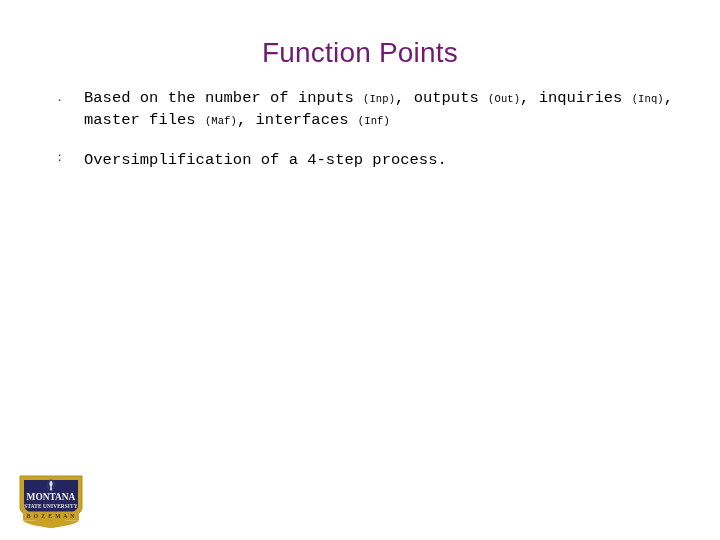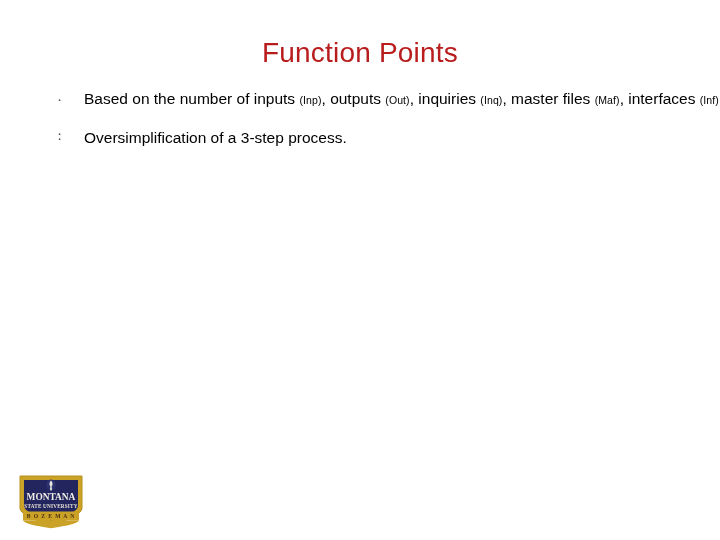--- a/index.html
+++ b/index.html
@@ -27,21 +27,21 @@
   
   .slide-title {
     position: absolute;
     left: 0;
     top: 36px;
     width: 720px;
     text-align: center;
     font-size: 28px;
     line-height: 34px;
     font-weight: 400;
-    color: #b91c1c;
+    color: #701a75;
     letter-spacing: 0.2px;
     white-space: nowrap;
   }
 
   
   .body-block {
     position: absolute;
     left: 0;
     top: 88px;
     width: 720px;
@@ -67,20 +67,21 @@
     width: 10px;
     font-size: 15.5px;
     line-height: 21px;
     color: #4c4c4c;
     text-align: left;
   }
 
   .bullet-text {
     display: block;
     white-space: normal;
+    font-family: Liberation Mono, monospace;
   }
 
   
   .abbr {
     font-size: 10.5px;
     letter-spacing: 0.1px;
   }
 
   
   .formula-row {
@@ -120,21 +121,21 @@
       <span class="bullet-text"><span data-bind="slide.bullets.0.parts.0.text">Based on the number of inputs </span><span class="abbr" data-bind="slide.bullets.0.parts.1.text">(Inp)</span><span data-bind="slide.bullets.0.parts.2.text">, outputs </span><span class="abbr" data-bind="slide.bullets.0.parts.3.text">(Out)</span><span data-bind="slide.bullets.0.parts.4.text">, inquiries </span><span class="abbr" data-bind="slide.bullets.0.parts.5.text">(Inq)</span><span data-bind="slide.bullets.0.parts.6.text">, master files </span><span class="abbr" data-bind="slide.bullets.0.parts.7.text">(Maf)</span><span data-bind="slide.bullets.0.parts.8.text">, interfaces </span><span class="abbr" data-bind="slide.bullets.0.parts.9.text">(Inf)</span></span>
     </div>
 
     <div class="bullet-row">
       <span class="bullet-marker" data-bind="slide.bullet_marker">·</span>
     </div>
 
 
     <div class="bullet-row" style="margin-top:16px;">
       <span class="bullet-marker" data-bind="slide.bullet_marker">·</span>
-      <span class="bullet-text" data-bind="slide.bullets.2.parts.0.text">Oversimplification of a 3-step process.</span>
+      <span class="bullet-text" data-bind="slide.bullets.2.parts.0.text">Oversimplification of a 4-step process.</span>
     </div>
 
   </div>
 
   <div class="logo">
     <svg class="logo-svg" width="64" height="58" viewBox="0 0 64 58" xmlns="http://www.w3.org/2000/svg">
 
       <path d="M1,4 L63,4 L63,36 Q63,44 32,53 Q1,44 1,36 Z" fill="#c9a227" stroke="#b8901f" stroke-width="1"></path>
 
       <path d="M5,8 L59,8 L59,34 Q59,41 32,48.5 Q5,41 5,34 Z" fill="#23265e"></path>

